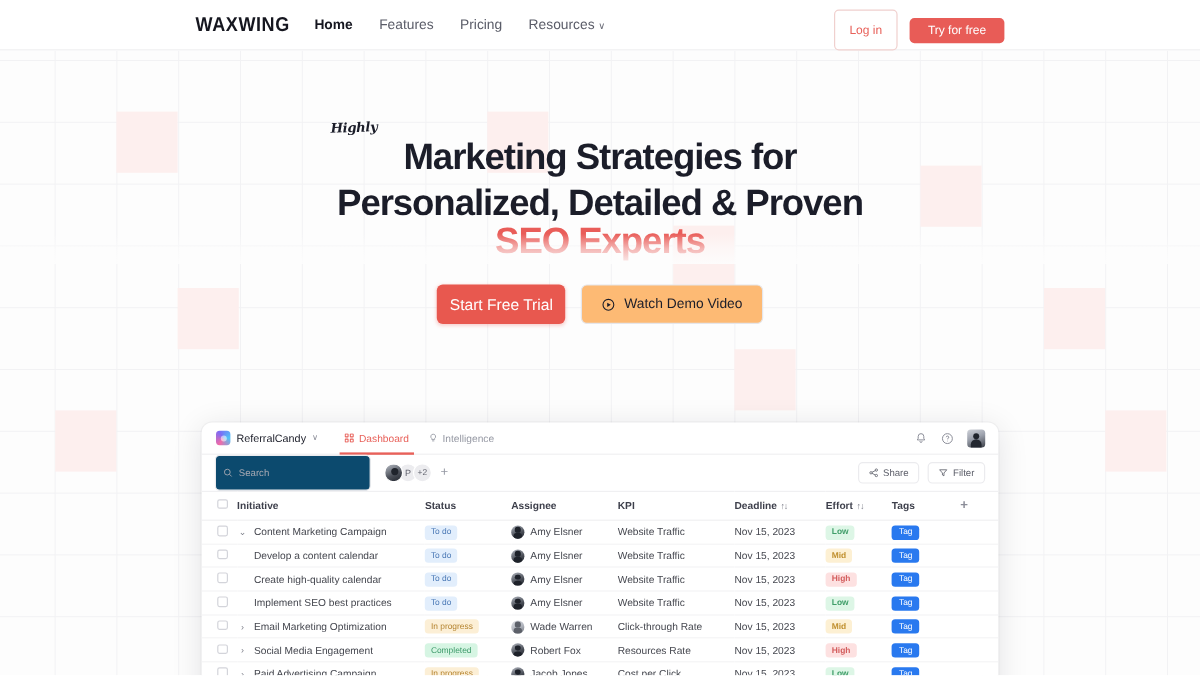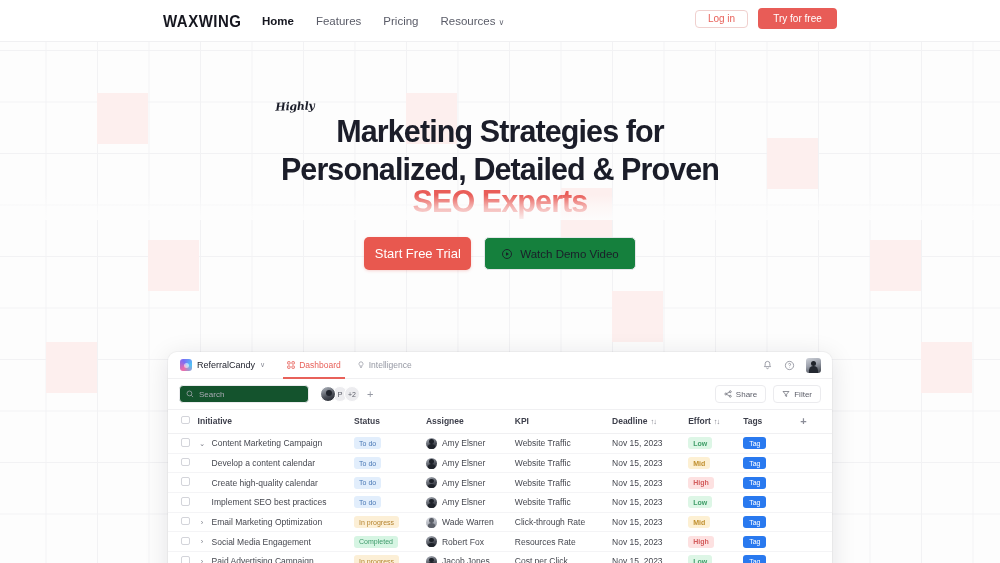--- a/index.html
+++ b/index.html
@@ -25,21 +25,21 @@
     color: #15161f;
     font-family: "Liberation Sans", sans-serif;
     transform: scaleY(1.12);
   }
   .navlinks { position: absolute; left: 262px; top: 0; height: 42px; display: flex; align-items: center; gap: 22px; }
   .navlink { font-size: 11.5px; color: #5a5c68; cursor: pointer; white-space: nowrap; }
   .navlink.active { color: #15161f; font-weight: 600; }
   .navlink .caret { font-size: 8px; margin-left: 3px; color: #6b6d78; }
   .nav-actions { position: absolute; right: 163px; top: 8px; display: flex; align-items: center; gap: 10px; }
   .btn-login {
-    width: 53px; height: 18px; border: 1px solid #f0d0ce; border-radius: 4px;
+    width: 53px; height: 34px; border: 1px solid #f0d0ce; border-radius: 4px;
     background: #fff; color: #e8615a; font-size: 10px;
     display: flex; align-items: center; justify-content: center; cursor: pointer;
   }
   .btn-try {
     width: 79px; height: 21px; border-radius: 4px; border: none;
     background: #e85c57; color: #fff; font-size: 10px;
     display: flex; align-items: center; justify-content: center; cursor: pointer;
   }
 
   
@@ -92,21 +92,21 @@
     position: absolute; left: 0; top: 195px; width: 1000px;
     display: flex; justify-content: center; align-items: center; gap: 13px;
   }
   .cta-primary {
     width: 107px; height: 33px; border-radius: 5px; background: #e8584f;
     color: #fff; font-size: 13px; font-weight: 500;
     display: flex; align-items: center; justify-content: center; cursor: pointer;
     box-shadow: 0 1px 3px rgba(232,88,79,0.25);
   }
   .cta-secondary {
-    height: 33px; padding: 0 16px; border-radius: 5px; background: #15803d;
+    height: 33px; padding: 0 16px; border-radius: 5px; background: #fdba74;
     border: 1px solid #e6e6ea; color: #1b1d29; font-size: 11.5px; font-weight: 500;
     display: flex; align-items: center; justify-content: center; gap: 7px; cursor: pointer;
   }
 
   
   .app-card {
     position: absolute; left: 168px; top: 310px; width: 664px; height: 253px;
     background: #fff; border-radius: 9px 9px 0 0;
     box-shadow: 0 4px 26px rgba(20,20,40,0.11), 0 0 0 1px rgba(20,20,40,0.035);
     overflow: hidden;
@@ -149,22 +149,22 @@
     border-radius:50% 50% 0 0; background:#232730;
   }
   .hdr-avatar::before {
     content:""; position:absolute; left:5px; top:2.5px; width:5px; height:5px;
     border-radius:50%; background:#1f232b;
   }
 
   
   .app-toolbar { position: relative; height: 30px; display: flex; align-items: center; padding: 0 11px; }
   .search-box {
-    width: 130px; height: 18px; border: 1px solid #ebebee; border-radius: 4px;
-    display: flex; align-items: center; gap: 5px; padding: 0 6px; background: #14532d; cursor: text;
+    width: 130px; height: 30px; border: 1px solid #ebebee; border-radius: 4px;
+    display: flex; align-items: center; gap: 5px; padding: 0 6px; background: #0c4a6e; cursor: text;
   }
   .search-box .ph { font-size: 8px; color: #a8aab3; }
   .avatars { display: flex; align-items: center; margin-left: 11px; }
   .av {
     width: 16px; height: 16px; border-radius: 50%; border: 1.4px solid #fff;
     display: flex; align-items: center; justify-content: center;
     font-size: 7.5px; color: #5c5e69; cursor: pointer;
   }
   .av.photo { background: linear-gradient(155deg,#b9bec7,#4a4e57 60%,#20242c); position: relative; overflow: hidden; }
   .av.photo::after { content:""; position:absolute; left:3px; top:9px; width:10px; height:9px; border-radius:50% 50% 0 0; background:#1d2franc; }

